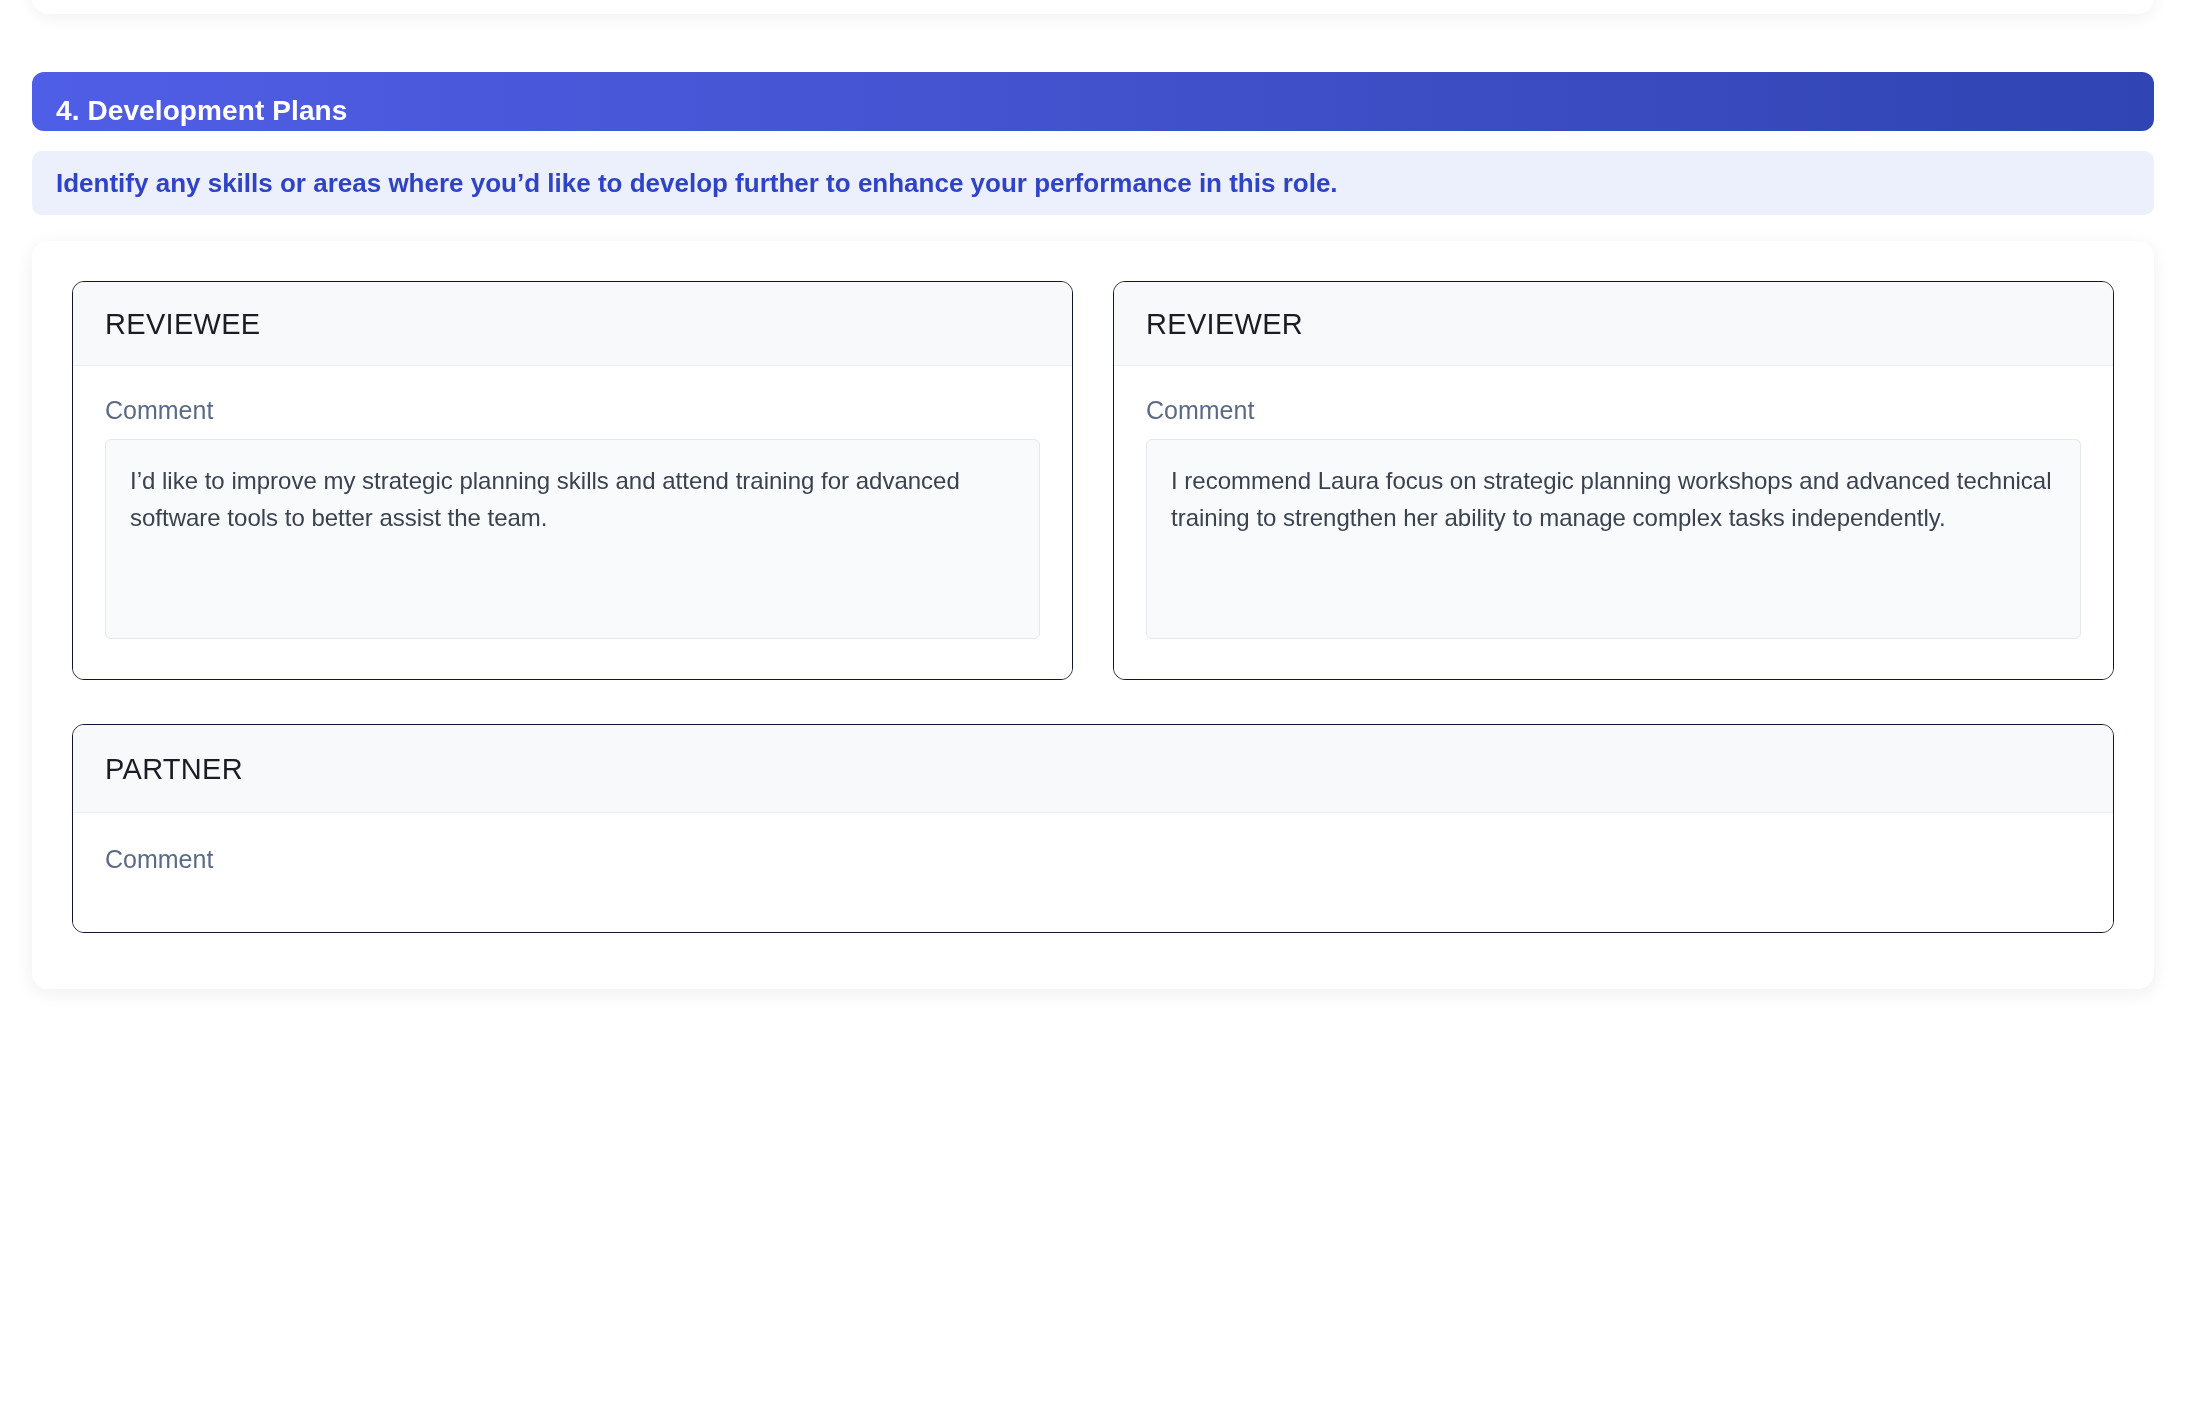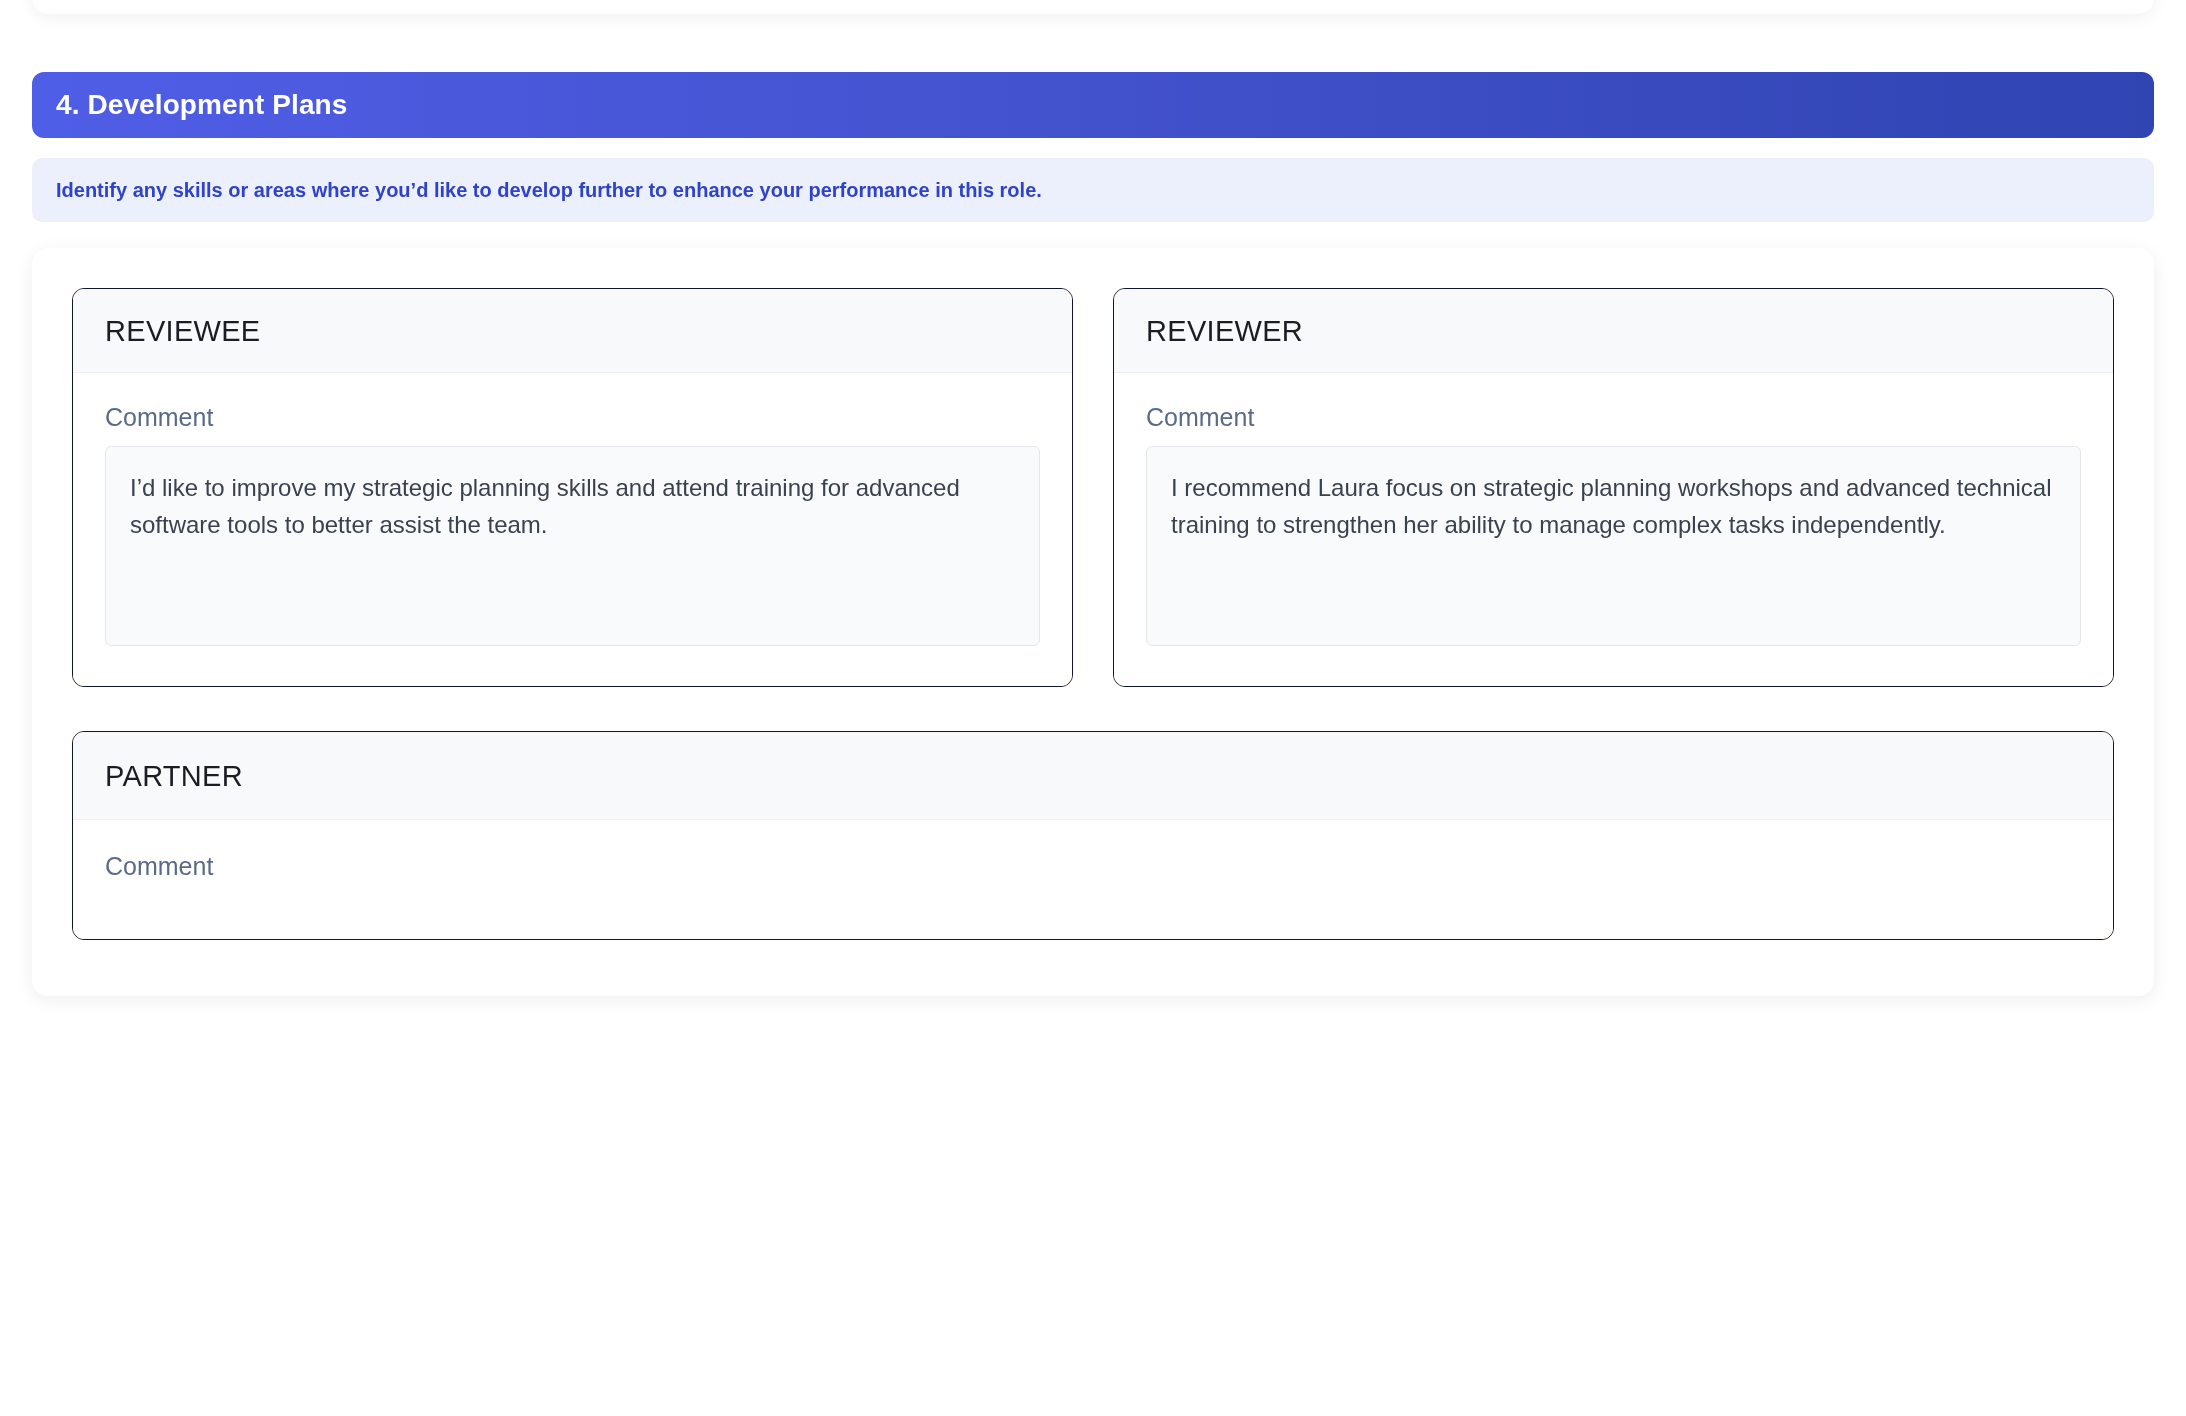--- a/index.html
+++ b/index.html
@@ -34,26 +34,26 @@
 
   
   .section {
     position: absolute;
     left: 32px;
     top: 72px;
     width: 2122px;
   }
 
   .section-header {
-    height: 66px;
+    height: 59px;
     border-radius: 12px;
     background: linear-gradient(90deg, #4f5ee6 0%, #4453cf 45%, #3044b2 100%);
     display: flex;
-    align-items: center;
-    padding: 12px 24px;
+    align-items: flex-end;
+    padding: 4px 24px;
   }
 
   .section-header-title {
     color: #ffffff;
     font-size: 28px;
     font-weight: bold;
     letter-spacing: 0.1px;
   }
 
   .instruction-banner {
@@ -61,21 +61,21 @@
     min-height: 64px;
     border-radius: 10px;
     background: #eceffc;
     display: flex;
     align-items: center;
     padding: 14px 24px;
   }
 
   .instruction-text {
     color: #2f43c6;
-    font-size: 20px;
+    font-size: 26px;
     font-weight: bold;
     line-height: 1.25;
   }
 
   
   .panel {
     margin-top: 26px;
     background: #ffffff;
     border-radius: 16px;
     box-shadow: 0 4px 18px rgba(16, 24, 40, 0.07);

